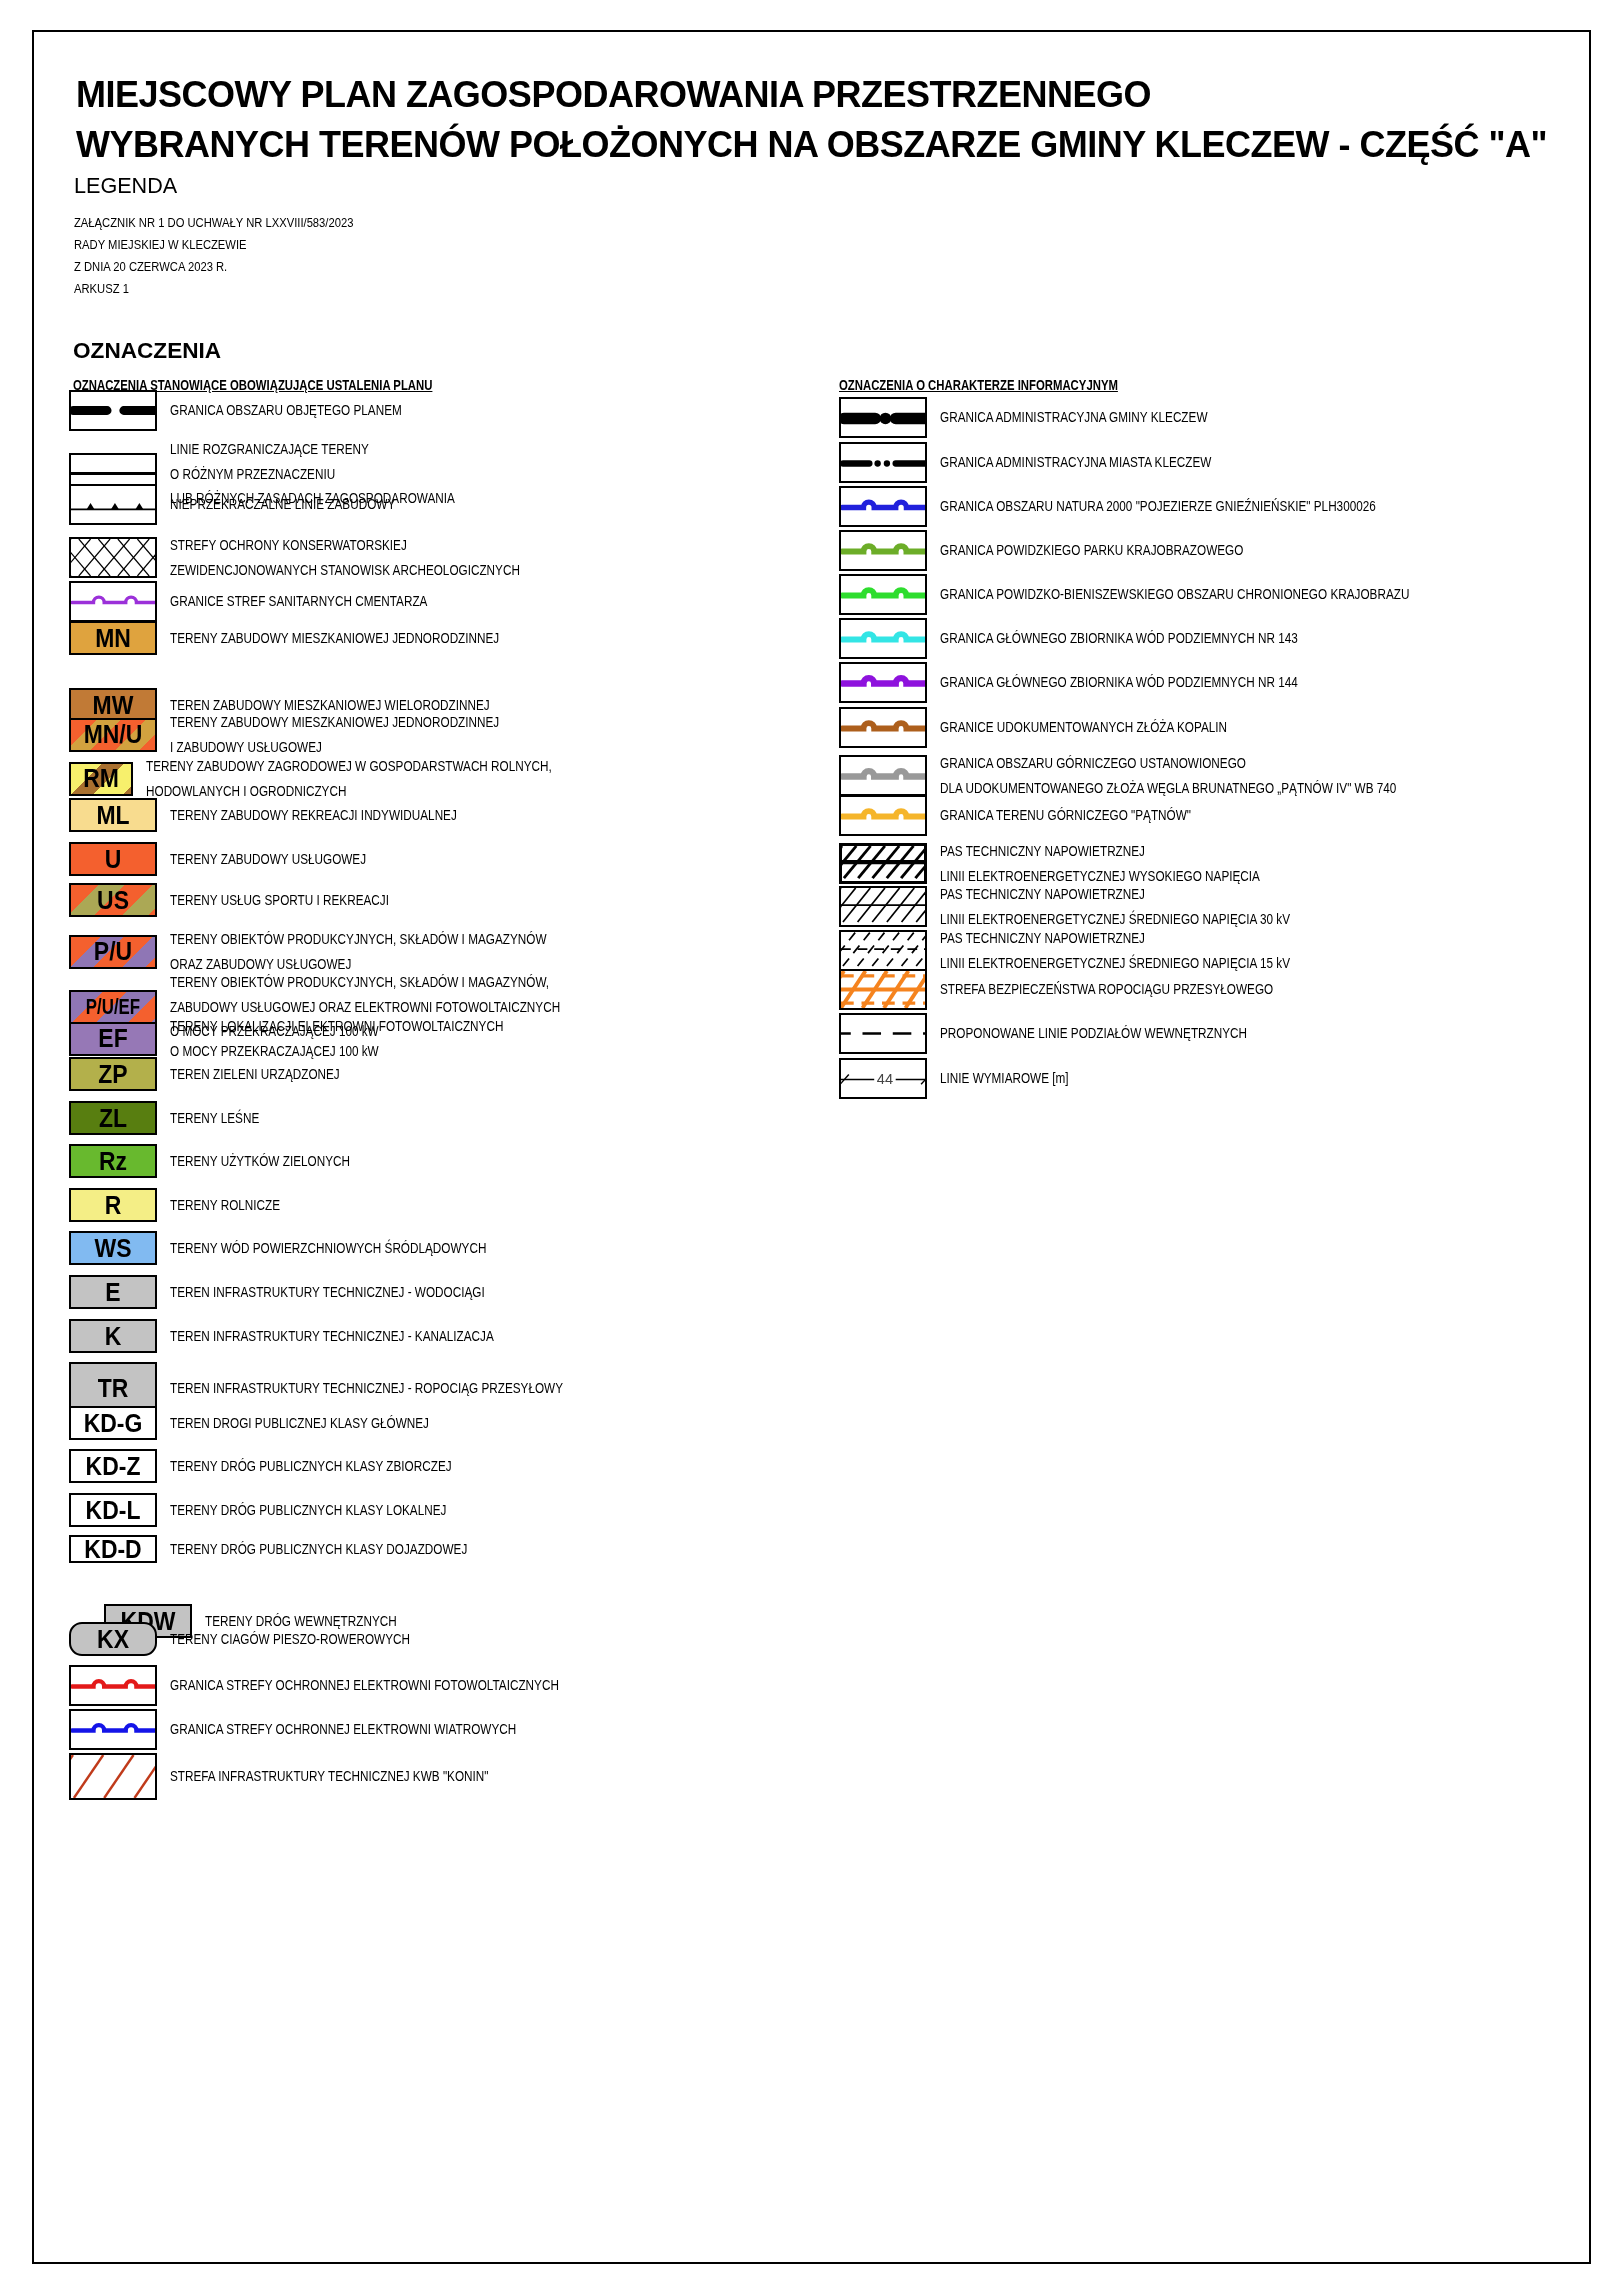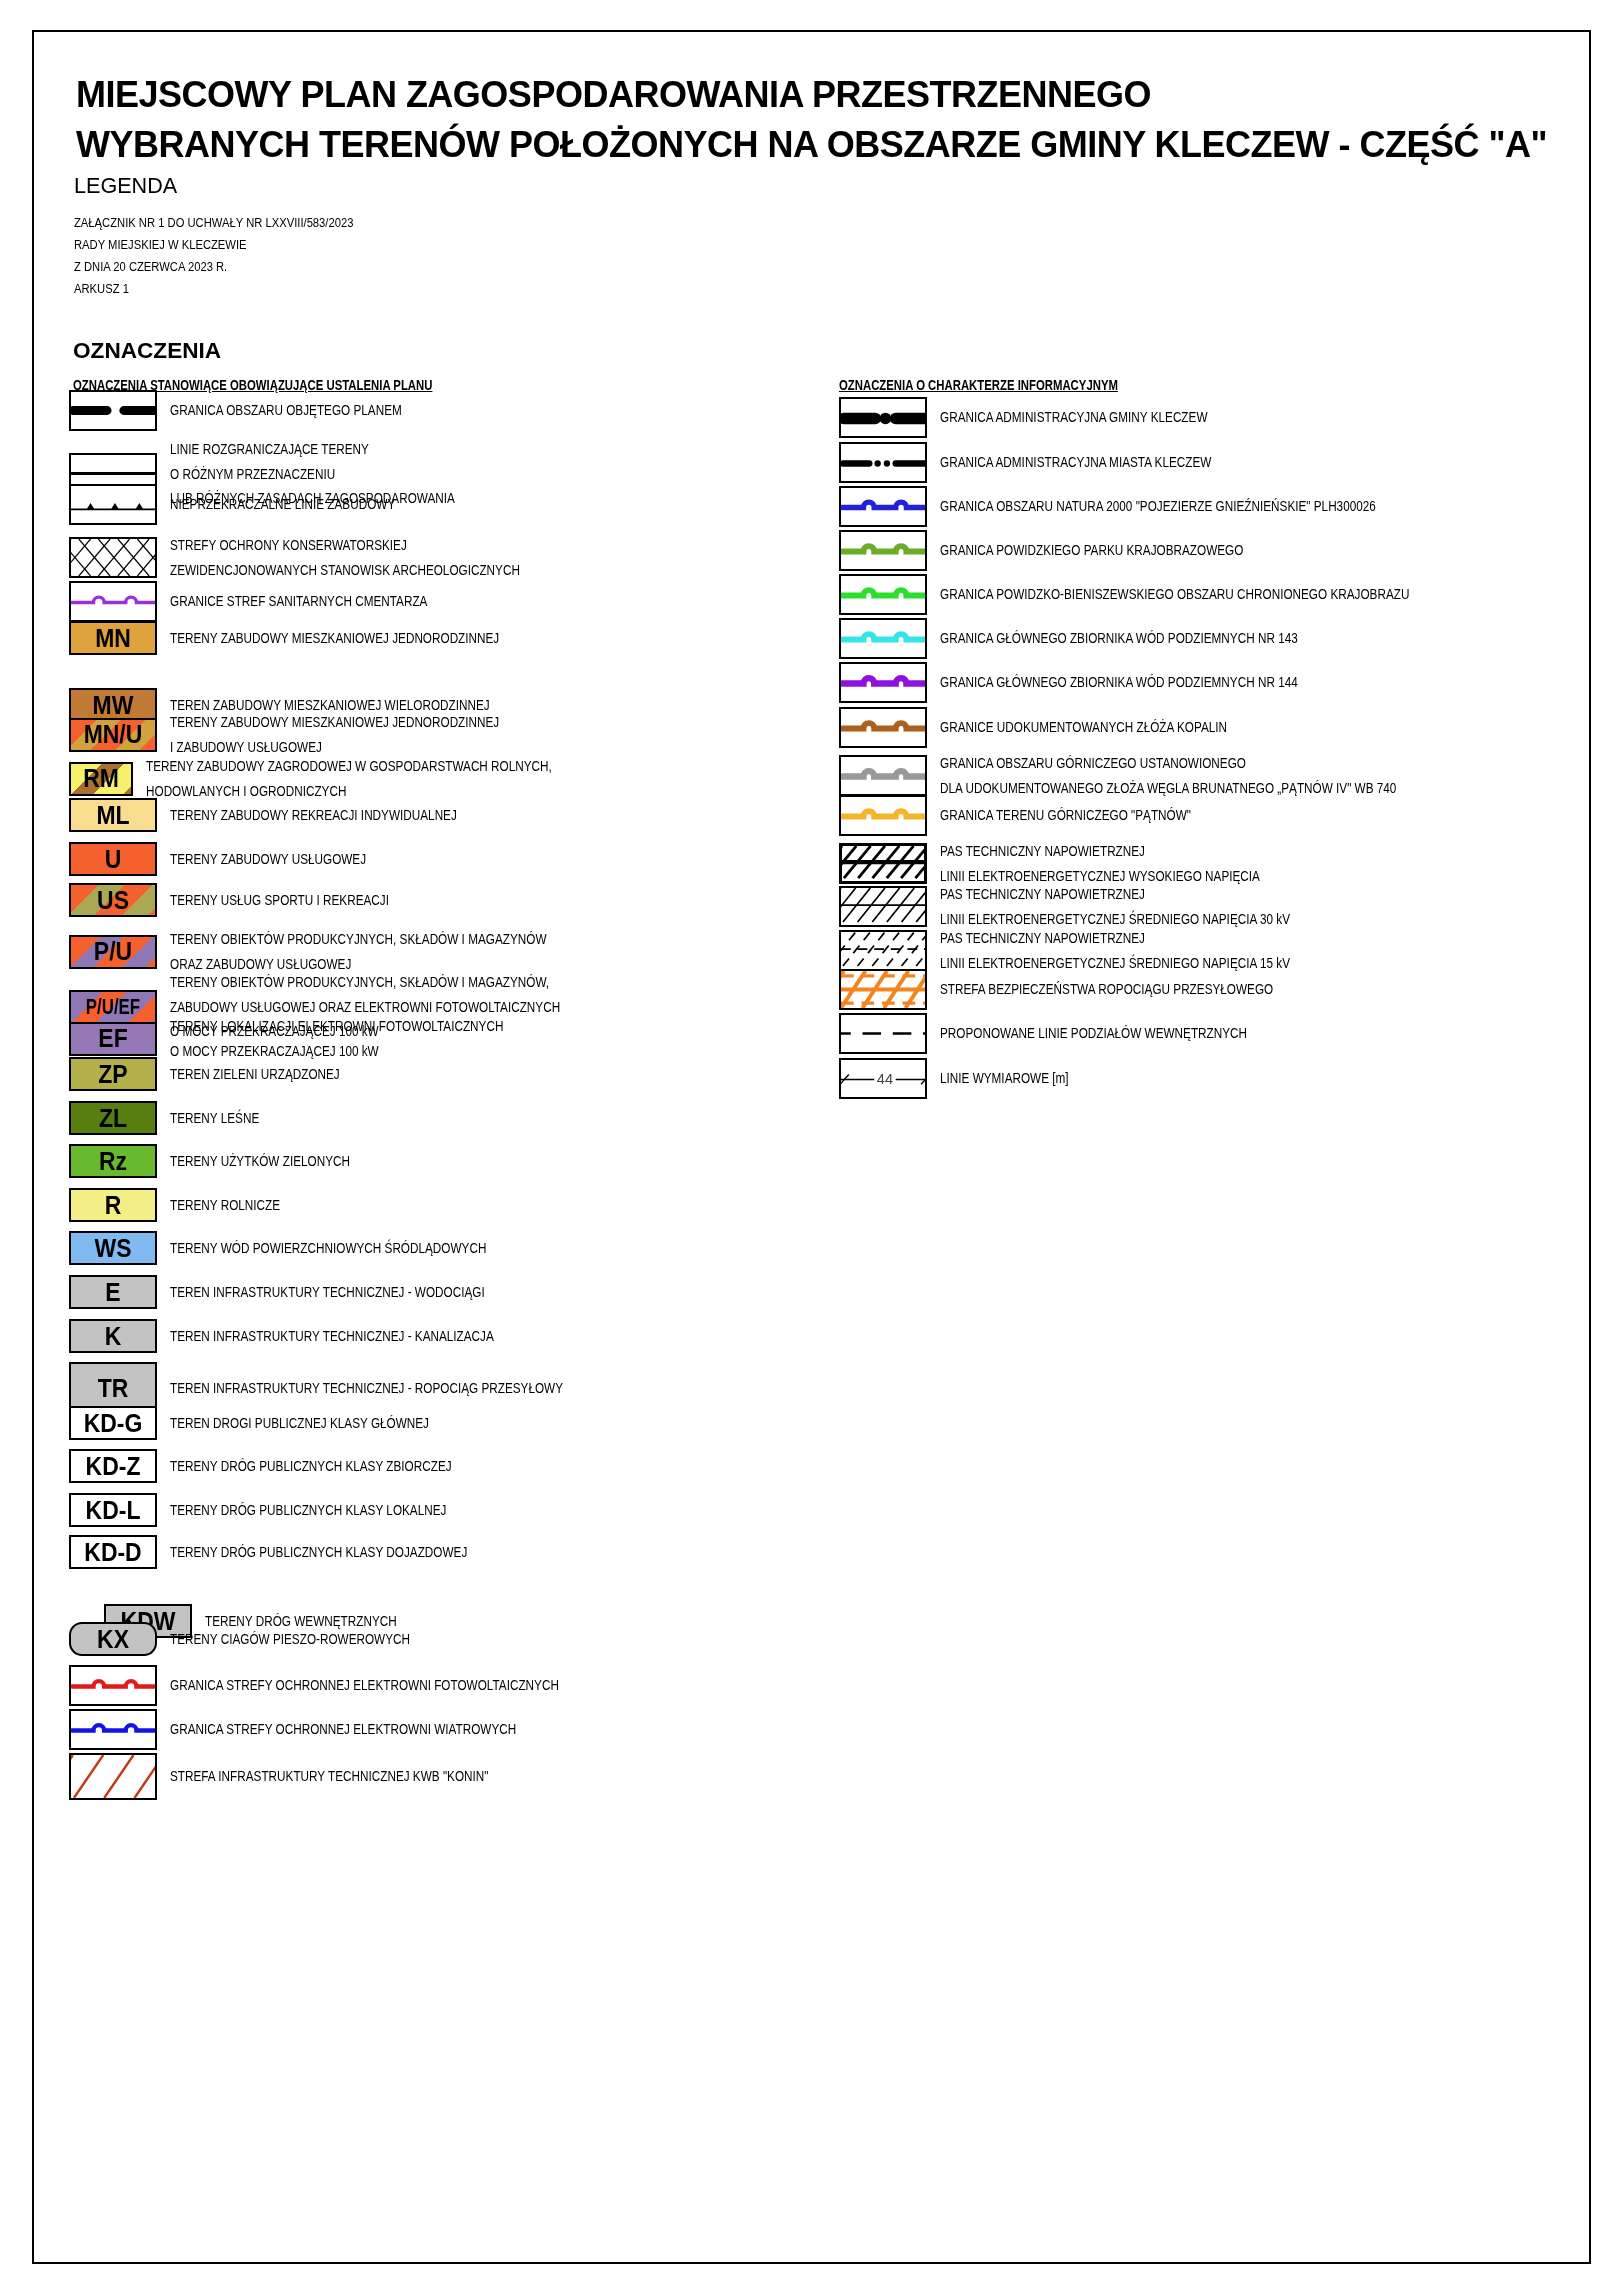--- a/index.html
+++ b/index.html
@@ -277,21 +277,21 @@
     </div>
     <div class="row" style="left: 69px; top: 1493px;">
       <div class="sym" style="background: rgb(255, 255, 255); width: 88px; height: 34px;">
         <div class="zonecode">KD-L</div>
       </div>
       <div class="label">
         <div>TERENY DRÓG PUBLICZNYCH KLASY LOKALNEJ</div>
       </div>
     </div>
     <div class="row" style="left: 69px; top: 1535px;">
-      <div class="sym" style="background: rgb(255, 255, 255); width: 88px; height: 34px;">
+      <div class="sym" style="background: rgb(255, 255, 255); width: 88px; height: 28px;">
         <div class="zonecode">KD-D</div>
       </div>
       <div class="label">
         <div>TERENY DRÓG PUBLICZNYCH KLASY DOJAZDOWEJ</div>
       </div>
     </div>
     <div class="row" style="left: 69px; top: 1604px; padding-left: 35px;">
       <div class="sym" style="background: rgb(195, 195, 195); width: 88px; height: 34px;">
         <div class="zonecode">KDW</div>
       </div>

